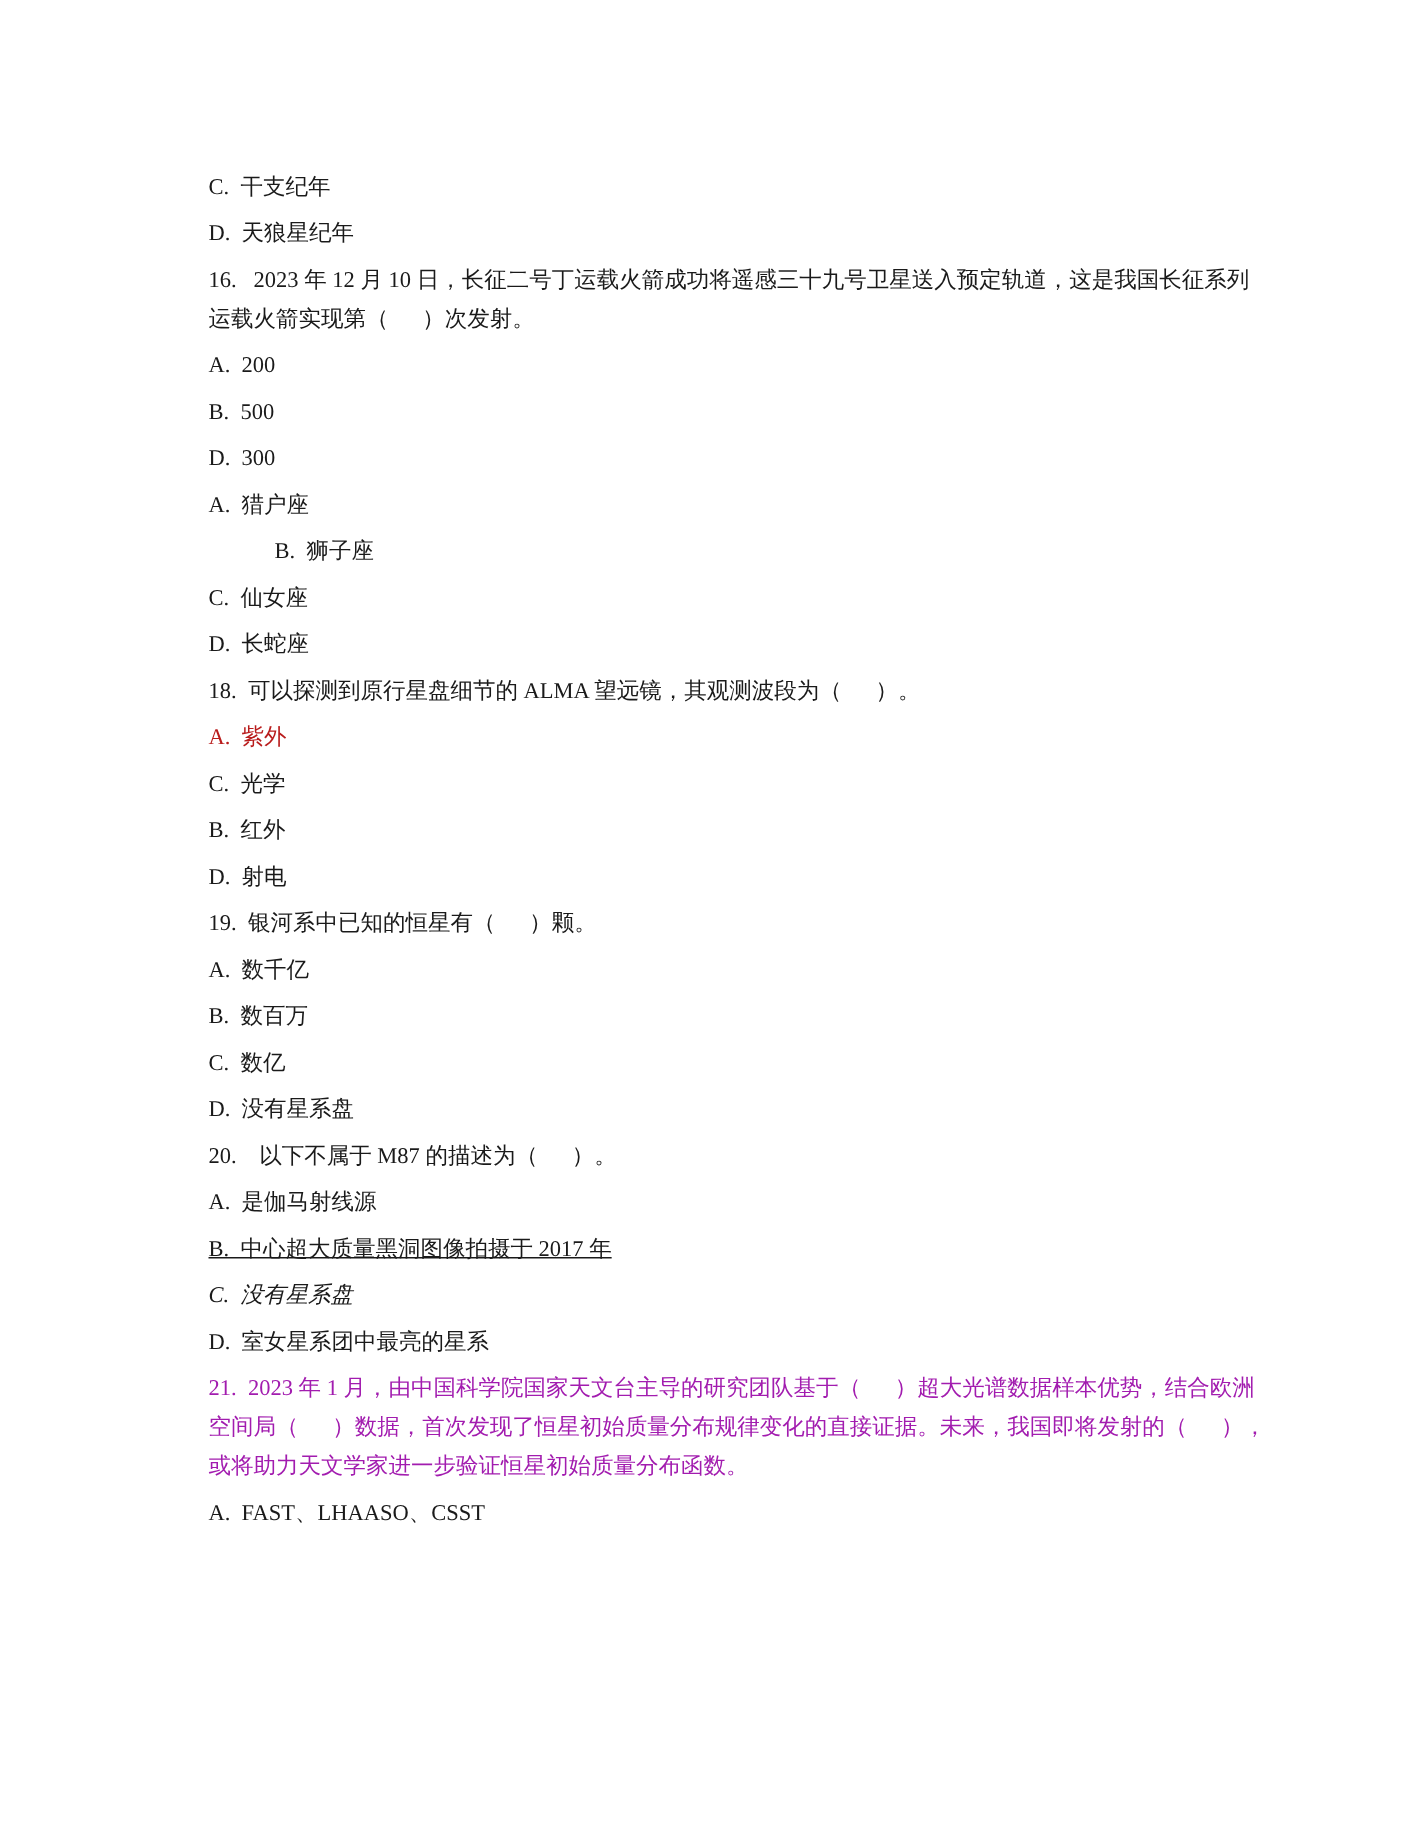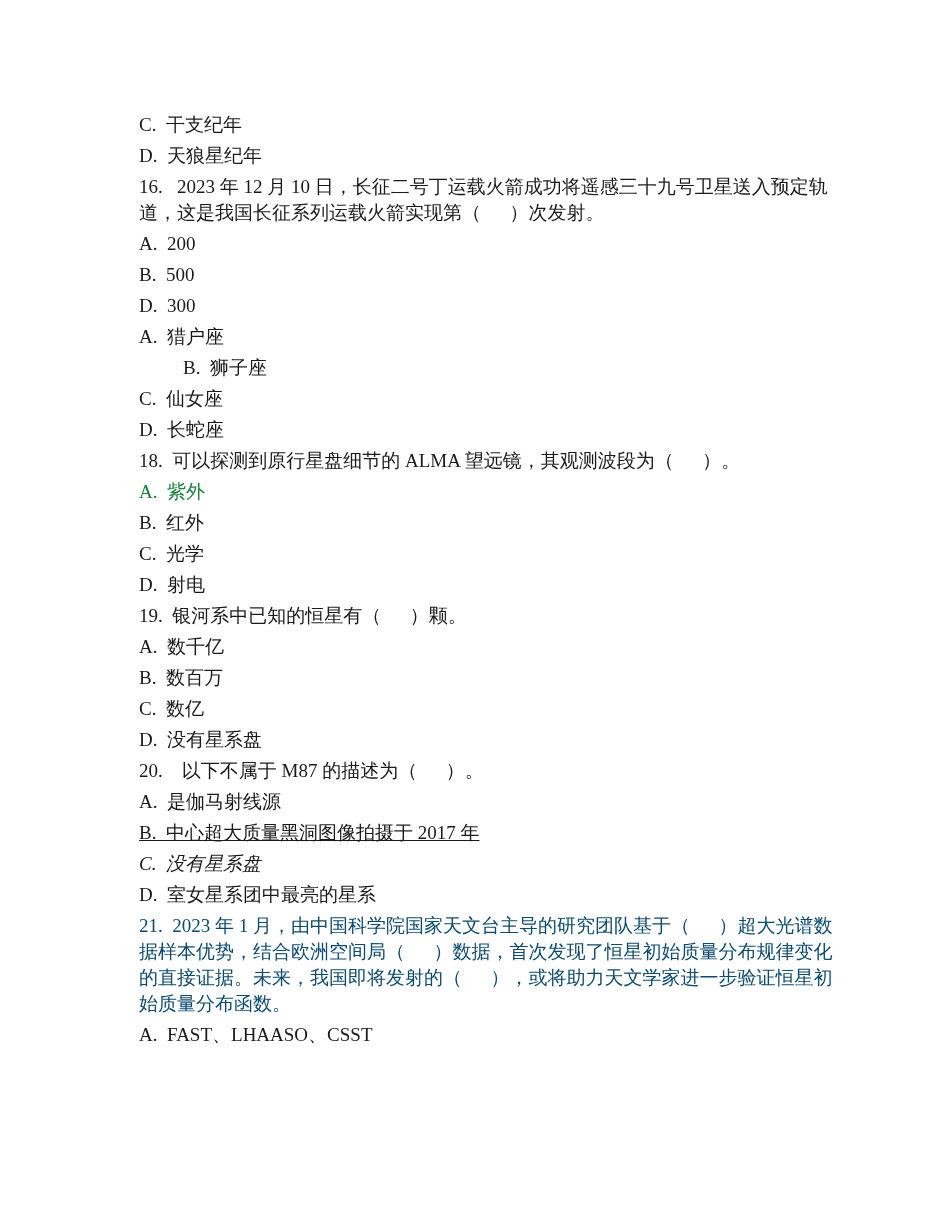--- a/index.html
+++ b/index.html
@@ -15,21 +15,21 @@
   .page {
     box-sizing: border-box;
     width: 950px;
     height: 1230px;
     padding: 112px 104px 0 139px;
     background: #ffffff;
   }
   .doc p.block {
     margin: 0 0 5px 0;
     font-family: "Liberation Serif", "DejaVu Serif", serif;
-    font-size: 19px;
+    font-size: 15px;
     line-height: 26px;
     color: #1a1a1a;
     white-space: pre-wrap;
     word-break: break-all;
   }
   .doc p.question {
     
   }
 </style>
 </head>
@@ -41,30 +41,30 @@
       <p class="block option" style="color: rgb(26, 26, 26);">D.  天狼星纪年</p>
       <p class="block question" style="color: rgb(26, 26, 26);">16.   2023 年 12 月 10 日，长征二号丁运载火箭成功将遥感三十九号卫星送入预定轨道，这是我国长征系列运载火箭实现第（      ）次发射。</p>
       <p class="block option" style="color: rgb(26, 26, 26);">A.  200</p>
       <p class="block option" style="color: rgb(26, 26, 26);">B.  500</p>
       <p class="block option" style="color: rgb(26, 26, 26);">D.  300</p>
       <p class="block option" style="color: rgb(26, 26, 26);">A.  猎户座</p>
       <p class="block option" style="color: rgb(26, 26, 26); margin-left: 44px;">B.  狮子座</p>
       <p class="block option" style="color: rgb(26, 26, 26);">C.  仙女座</p>
       <p class="block option" style="color: rgb(26, 26, 26);">D.  长蛇座</p>
       <p class="block question" style="color: rgb(26, 26, 26);">18.  可以探测到原行星盘细节的 ALMA 望远镜，其观测波段为（      ）。</p>
-      <p class="block option" style="color: #15803d;">A.  紫外</p>
+      <p class="block option" style="color: #b91c1c;">A.  紫外</p>
+      <p class="block option" style="color: rgb(26, 26, 26);">C.  光学</p>
       <p class="block option" style="color: rgb(26, 26, 26);">B.  红外</p>
-      <p class="block option" style="color: rgb(26, 26, 26);">C.  光学</p>
       <p class="block option" style="color: rgb(26, 26, 26);">D.  射电</p>
       <p class="block question" style="color: rgb(26, 26, 26);">19.  银河系中已知的恒星有（      ）颗。</p>
       <p class="block option" style="color: rgb(26, 26, 26);">A.  数千亿</p>
       <p class="block option" style="color: rgb(26, 26, 26);">B.  数百万</p>
       <p class="block option" style="color: rgb(26, 26, 26);">C.  数亿</p>
       <p class="block option" style="color: rgb(26, 26, 26);">D.  没有星系盘</p>
       <p class="block question" style="color: rgb(26, 26, 26);">20.    以下不属于 M87 的描述为（      ）。</p>
       <p class="block option" style="color: rgb(26, 26, 26);">A.  是伽马射线源</p>
       <p class="block option" style="color: rgb(26, 26, 26); text-decoration: underline;">B.  中心超大质量黑洞图像拍摄于 2017 年</p>
       <p class="block option" style="color: rgb(26, 26, 26); font-style: italic;">C.  没有星系盘</p>
       <p class="block option" style="color: rgb(26, 26, 26);">D.  室女星系团中最亮的星系</p>
-      <p class="block question" style="color: #0c4a6e;">21.  2023 年 1 月，由中国科学院国家天文台主导的研究团队基于（      ）超大光谱数据样本优势，结合欧洲空间局（      ）数据，首次发现了恒星初始质量分布规律变化的直接证据。未来，我国即将发射的（      ），或将助力天文学家进一步验证恒星初始质量分布函数。</p>
+      <p class="block question" style="color: #a21caf;">21.  2023 年 1 月，由中国科学院国家天文台主导的研究团队基于（      ）超大光谱数据样本优势，结合欧洲空间局（      ）数据，首次发现了恒星初始质量分布规律变化的直接证据。未来，我国即将发射的（      ），或将助力天文学家进一步验证恒星初始质量分布函数。</p>
       <p class="block option" style="color: rgb(26, 26, 26);">A.  FAST、LHAASO、CSST</p>
     </div>
 </div>
 
 </body></html>

